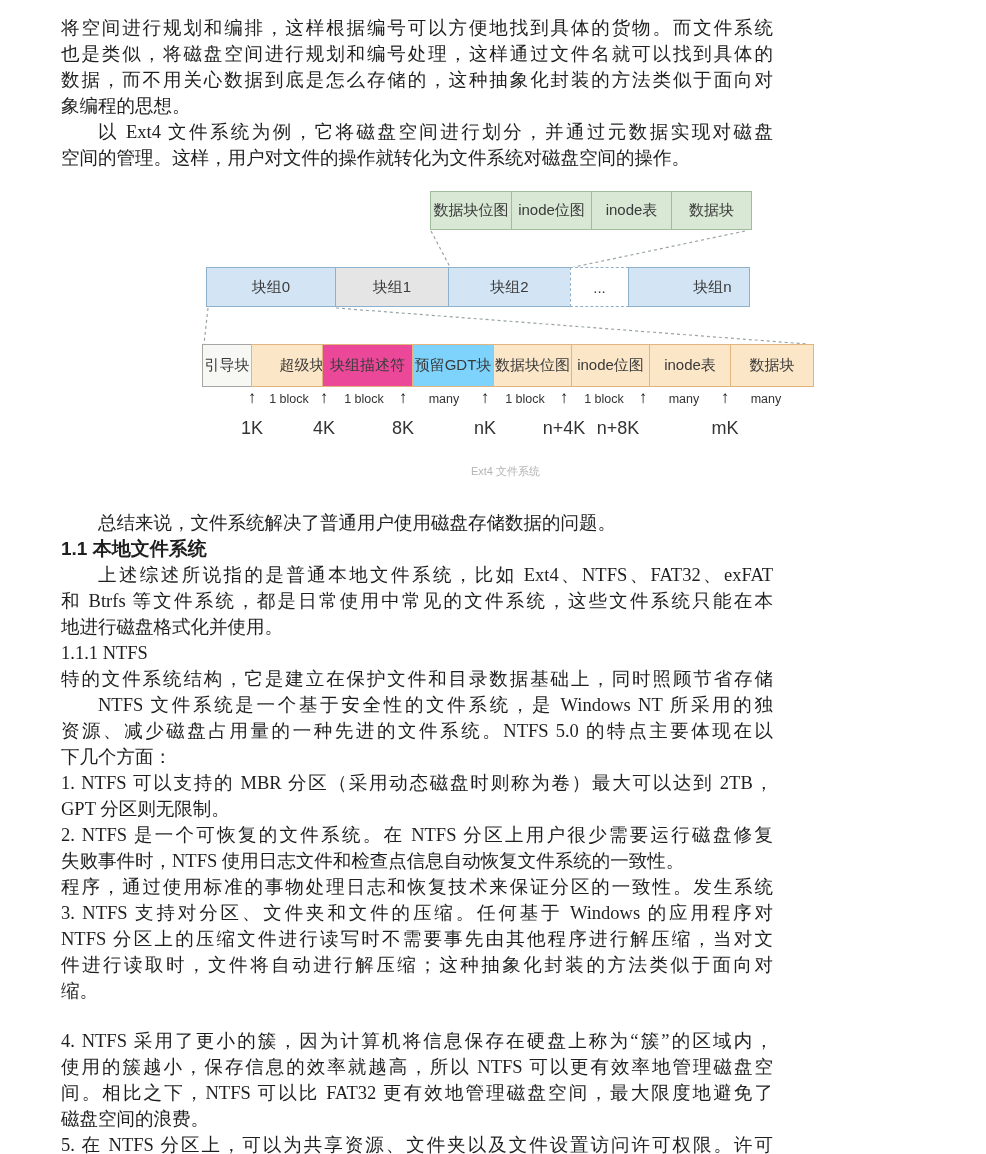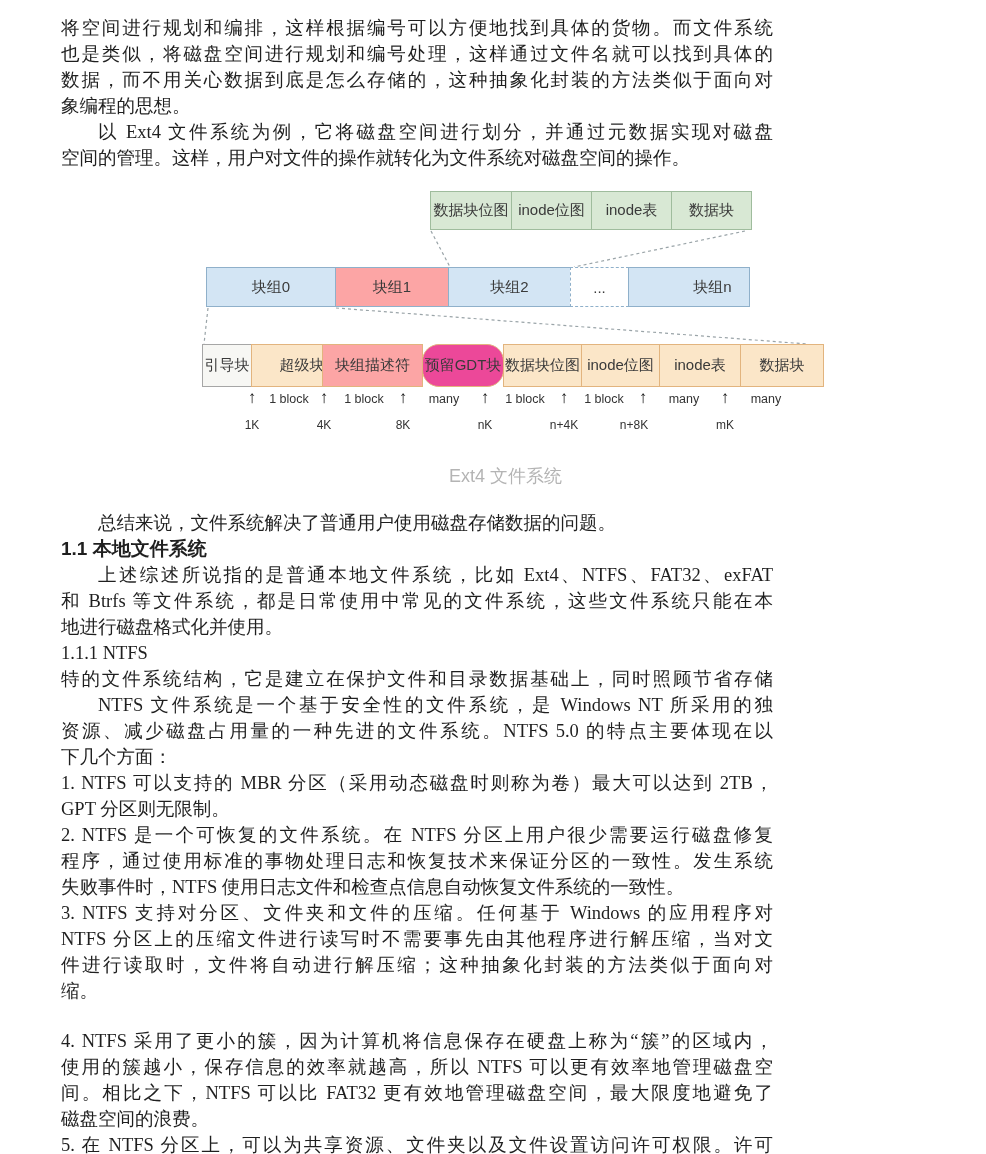--- a/index.html
+++ b/index.html
@@ -55,25 +55,25 @@
   .arrow {
     position: absolute; transform: translateX(-50%);
     font-size: 17px; font-weight: bold; color: #111; line-height: 1;
   }
   .cnt {
     position: absolute; transform: translateX(-50%);
     font-size: 12.5px; color: #333; white-space: nowrap;
   }
   .sz {
     position: absolute; transform: translateX(-50%);
-    font-size: 12px; color: #333; white-space: nowrap;
+    font-size: 18px; color: #333; white-space: nowrap;
   }
   .caption {
     position: absolute; left: 202px; width: 607px; top: 276px;
-    text-align: center; color: #b4b4b4; font-size: 18px;
+    text-align: center; color: #b4b4b4; font-size: 11px;
   }
 </style>
 </head>
 <body>
 
 <div>
 
   <div class="text-col" id="top-text">
     <div>
       <div class="ln">将空间进行规划和编排，这样根据编号可以方便地找到具体的货物。而文件系统</div>
@@ -98,31 +98,31 @@
 
     <div class="row" style="left:430px;top:3px;height:39px">
       <div class="cell cell-detail" style="width: 82px; background: rgb(216, 232, 212); border-color: rgb(159, 188, 157);">数据块位图</div>
       <div class="cell cell-detail" style="width: 81px; background: rgb(216, 232, 212); border-color: rgb(159, 188, 157);">inode位图</div>
       <div class="cell cell-detail" style="width: 81px; background: rgb(216, 232, 212); border-color: rgb(159, 188, 157);">inode表</div>
       <div class="cell cell-detail" style="width: 81px; background: rgb(216, 232, 212); border-color: rgb(159, 188, 157);">数据块</div>
     </div>
 
     <div class="row" style="left:206px;top:79px;height:40px">
       <div class="cell cell-group" style="width: 130px; background: rgb(211, 229, 244); border-color: rgb(143, 176, 202);">块组0</div>
-      <div class="cell cell-group" style="width: 114px; background: #fca5a5; border-color: rgb(143, 176, 202); text-align: right;">块组1</div>
+      <div class="cell cell-group" style="width: 114px; background: #e5e5e5; border-color: rgb(143, 176, 202); text-align: right;">块组1</div>
       <div class="cell cell-group" style="width: 123px; background: rgb(211, 229, 244); border-color: rgb(143, 176, 202);">块组2</div>
       <div class="cell cell-ellipsis" style="width: 59px; border-color: rgb(143, 176, 202);">...</div>
       <div class="cell cell-group" style="width: 122px; background: rgb(211, 229, 244); border-color: rgb(143, 176, 202); padding-left: 47px;">块组n</div>
     </div>
 
     <div class="row" style="left:202px;top:156px;height:43px">
       <div class="cell cell-boot" style="width: 50px; background: rgb(247, 247, 244); border-color: rgb(166, 166, 166); text-align: right;">引导块</div>
       <div class="cell cell-layout" style="width: 72px; background: rgb(251, 230, 200); border-color: rgb(226, 180, 126); padding-left: 30px;">超级块</div>
-      <div class="cell cell-layout" style="width: 101px; background: #fca5a5; border-color: rgb(226, 180, 126); text-align: right;">块组描述符</div>
-      <div class="cell cell-layout" style="width: 82px; background: #ec4899; border-color: rgb(226, 180, 126); border-radius: 17px;">预留GDT块</div>
+      <div class="cell cell-layout" style="width: 91px; background: #ec4899; border-color: rgb(226, 180, 126); text-align: right;">块组描述符</div>
+      <div class="cell cell-layout" style="width: 82px; background: #7dd3fc; border-color: rgb(226, 180, 126);">预留GDT块</div>
       <div class="cell cell-layout" style="width: 79px; background: rgb(251, 230, 200); border-color: rgb(226, 180, 126);">数据块位图</div>
       <div class="cell cell-layout" style="width: 79px; background: rgb(251, 230, 200); border-color: rgb(226, 180, 126);">inode位图</div>
       <div class="cell cell-layout" style="width: 82px; background: rgb(251, 230, 200); border-color: rgb(226, 180, 126);">inode表</div>
       <div class="cell cell-layout" style="width: 84px; background: rgb(251, 230, 200); border-color: rgb(226, 180, 126);">数据块</div>
     </div>
 
     <span class="arrow" style="left:252px;top:201px">↑</span>
     <span class="arrow" style="left:324px;top:201px">↑</span>
     <span class="arrow" style="left:403px;top:201px">↑</span>
     <span class="arrow" style="left:485px;top:201px">↑</span>
@@ -136,21 +136,21 @@
     <span class="cnt" style="left:525px;top:204px">1 block</span>
     <span class="cnt" style="left:604px;top:204px">1 block</span>
     <span class="cnt" style="left:684px;top:204px">many</span>
     <span class="cnt" style="left:766px;top:204px">many</span>
 
     <span class="sz" style="left:252px;top:230px">1K</span>
     <span class="sz" style="left:324px;top:230px">4K</span>
     <span class="sz" style="left:403px;top:230px">8K</span>
     <span class="sz" style="left:485px;top:230px">nK</span>
     <span class="sz" style="left:564px;top:230px">n+4K</span>
-    <span class="sz" style="left:634px;top:230px">n+8K</span>
+    <span class="sz" style="left:618px;top:230px">n+8K</span>
     <span class="sz" style="left:725px;top:230px">mK</span>
 
     <div class="caption">Ext4 文件系统</div>
   </div>
 
   <div class="text-col" id="bottom-text">
     <div>
       <div class="ln ind short">总结来说，文件系统解决了普通用户使用磁盘存储数据的问题。</div>
     </div>
     <div class="ln short heading-bold">1.1 本地文件系统</div>
@@ -165,22 +165,22 @@
       <div class="ln ind">NTFS 文件系统是一个基于安全性的文件系统，是 Windows NT 所采用的独</div>
       <div class="ln">资源、减少磁盘占用量的一种先进的文件系统。NTFS 5.0 的特点主要体现在以</div>
       <div class="ln short">下几个方面：</div>
     </div>
     <div>
       <div class="ln">1. NTFS 可以支持的 MBR 分区（采用动态磁盘时则称为卷）最大可以达到 2TB，</div>
       <div class="ln short">GPT 分区则无限制。</div>
     </div>
     <div>
       <div class="ln">2. NTFS 是一个可恢复的文件系统。在 NTFS 分区上用户很少需要运行磁盘修复</div>
+      <div class="ln short">失败事件时，NTFS 使用日志文件和检查点信息自动恢复文件系统的一致性。</div>
       <div class="ln">程序，通过使用标准的事物处理日志和恢复技术来保证分区的一致性。发生系统</div>
-      <div class="ln short">失败事件时，NTFS 使用日志文件和检查点信息自动恢复文件系统的一致性。</div>
     </div>
     <div>
       <div class="ln">3. NTFS 支持对分区、文件夹和文件的压缩。任何基于 Windows 的应用程序对</div>
       <div class="ln">NTFS 分区上的压缩文件进行读写时不需要事先由其他程序进行解压缩，当对文</div>
       <div class="ln">件进行读取时，文件将自动进行解压缩；这种抽象化封装的方法类似于面向对</div>
       <div class="ln short">缩。</div>
     </div>
     <div class="gap">
       <div class="ln">4. NTFS 采用了更小的簇，因为计算机将信息保存在硬盘上称为“簇”的区域内，</div>
       <div class="ln">使用的簇越小，保存信息的效率就越高，所以 NTFS 可以更有效率地管理磁盘空</div>

